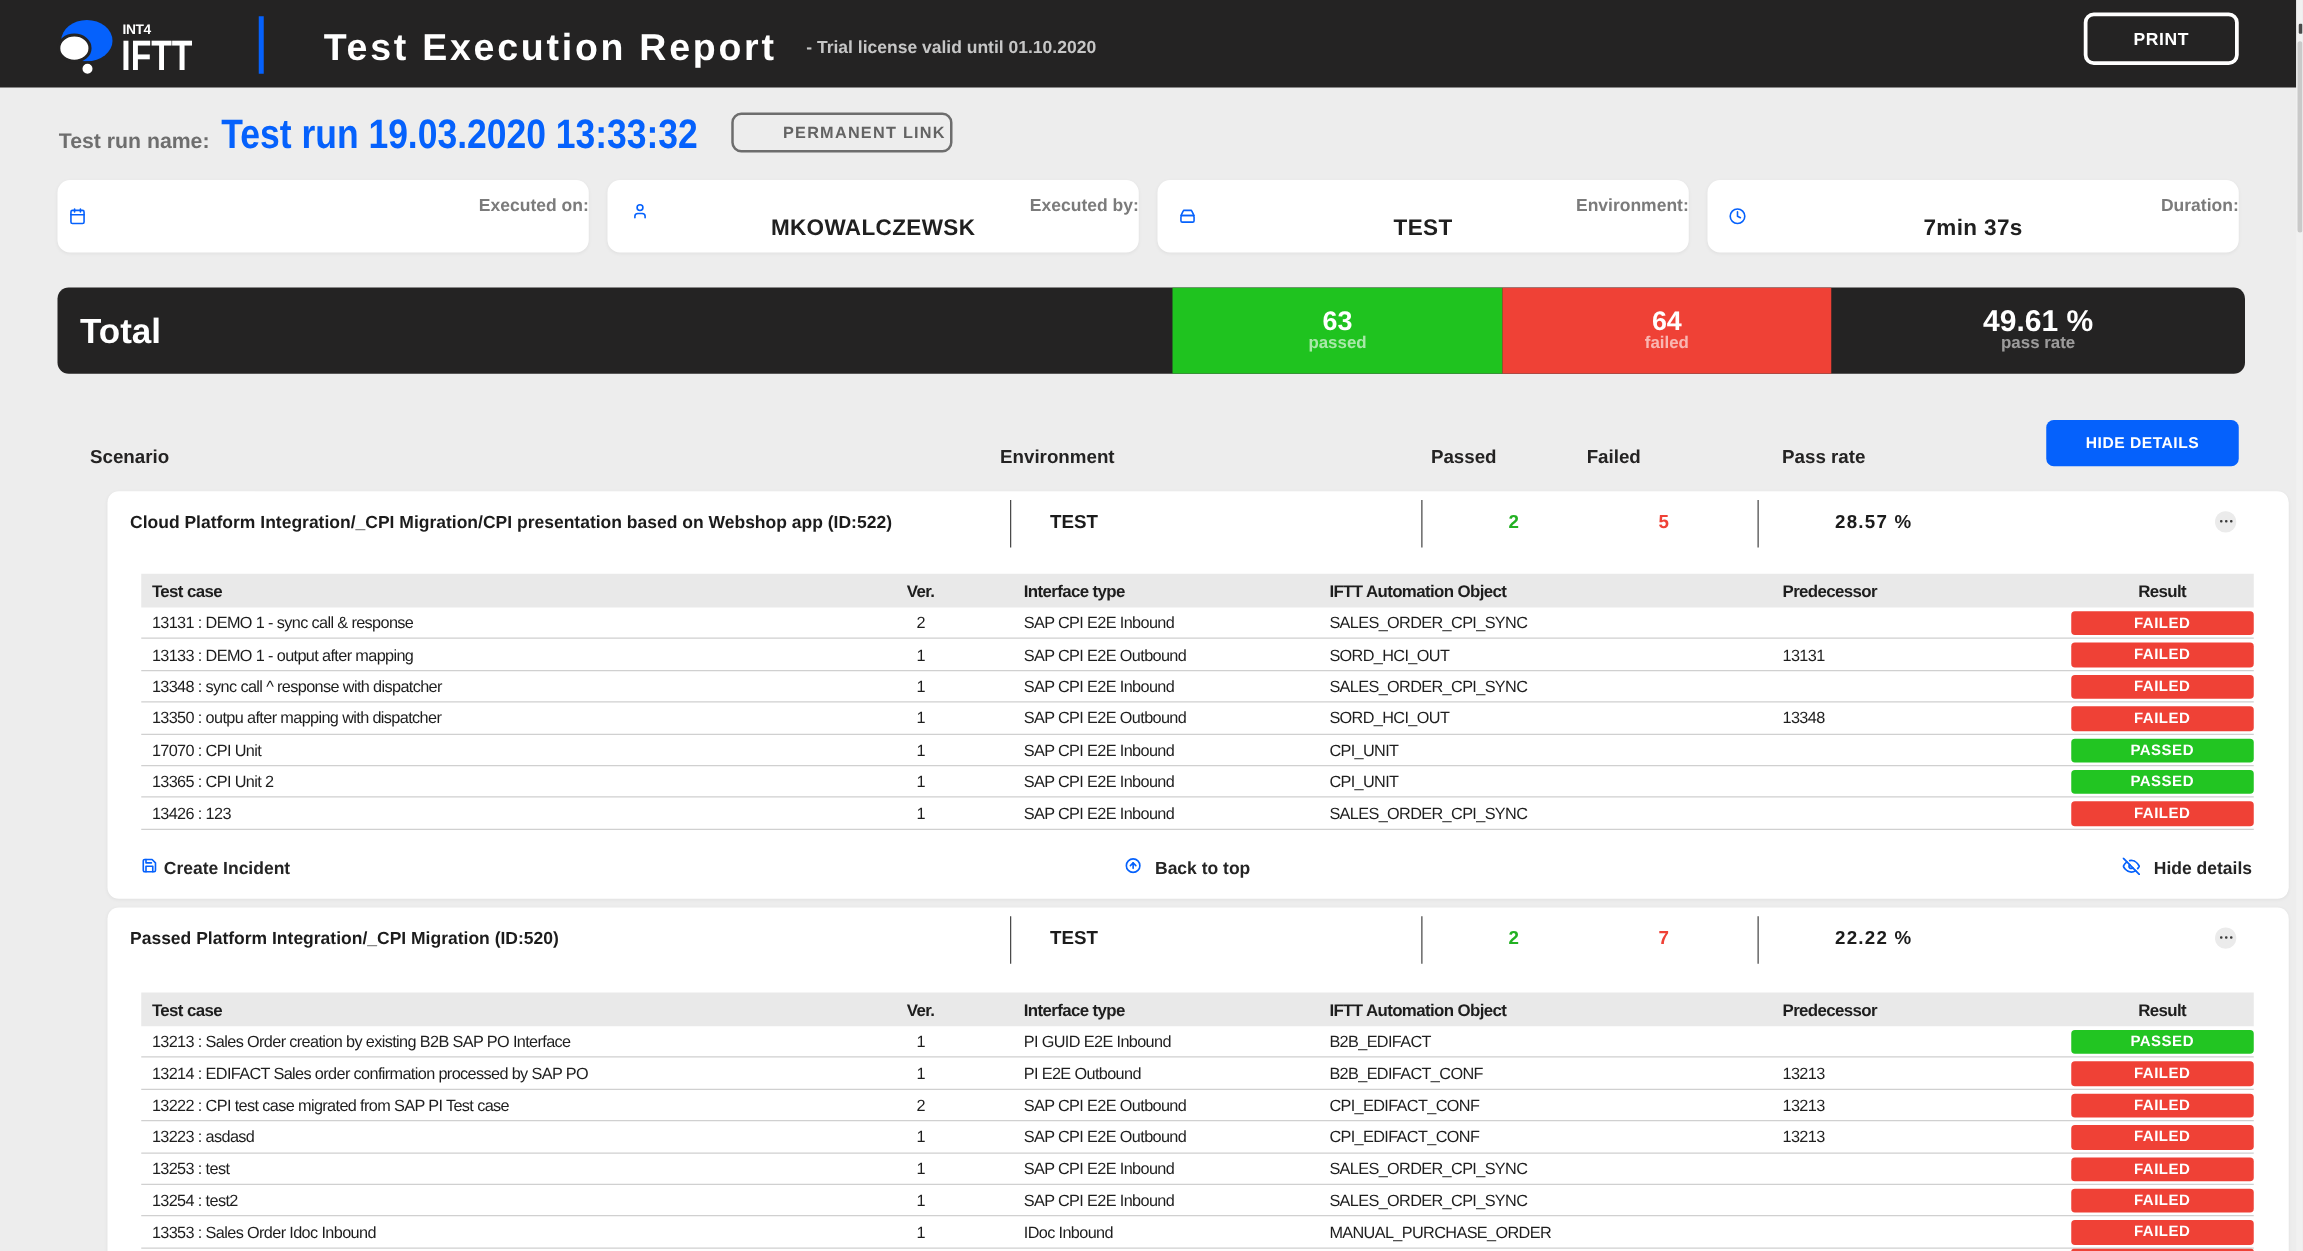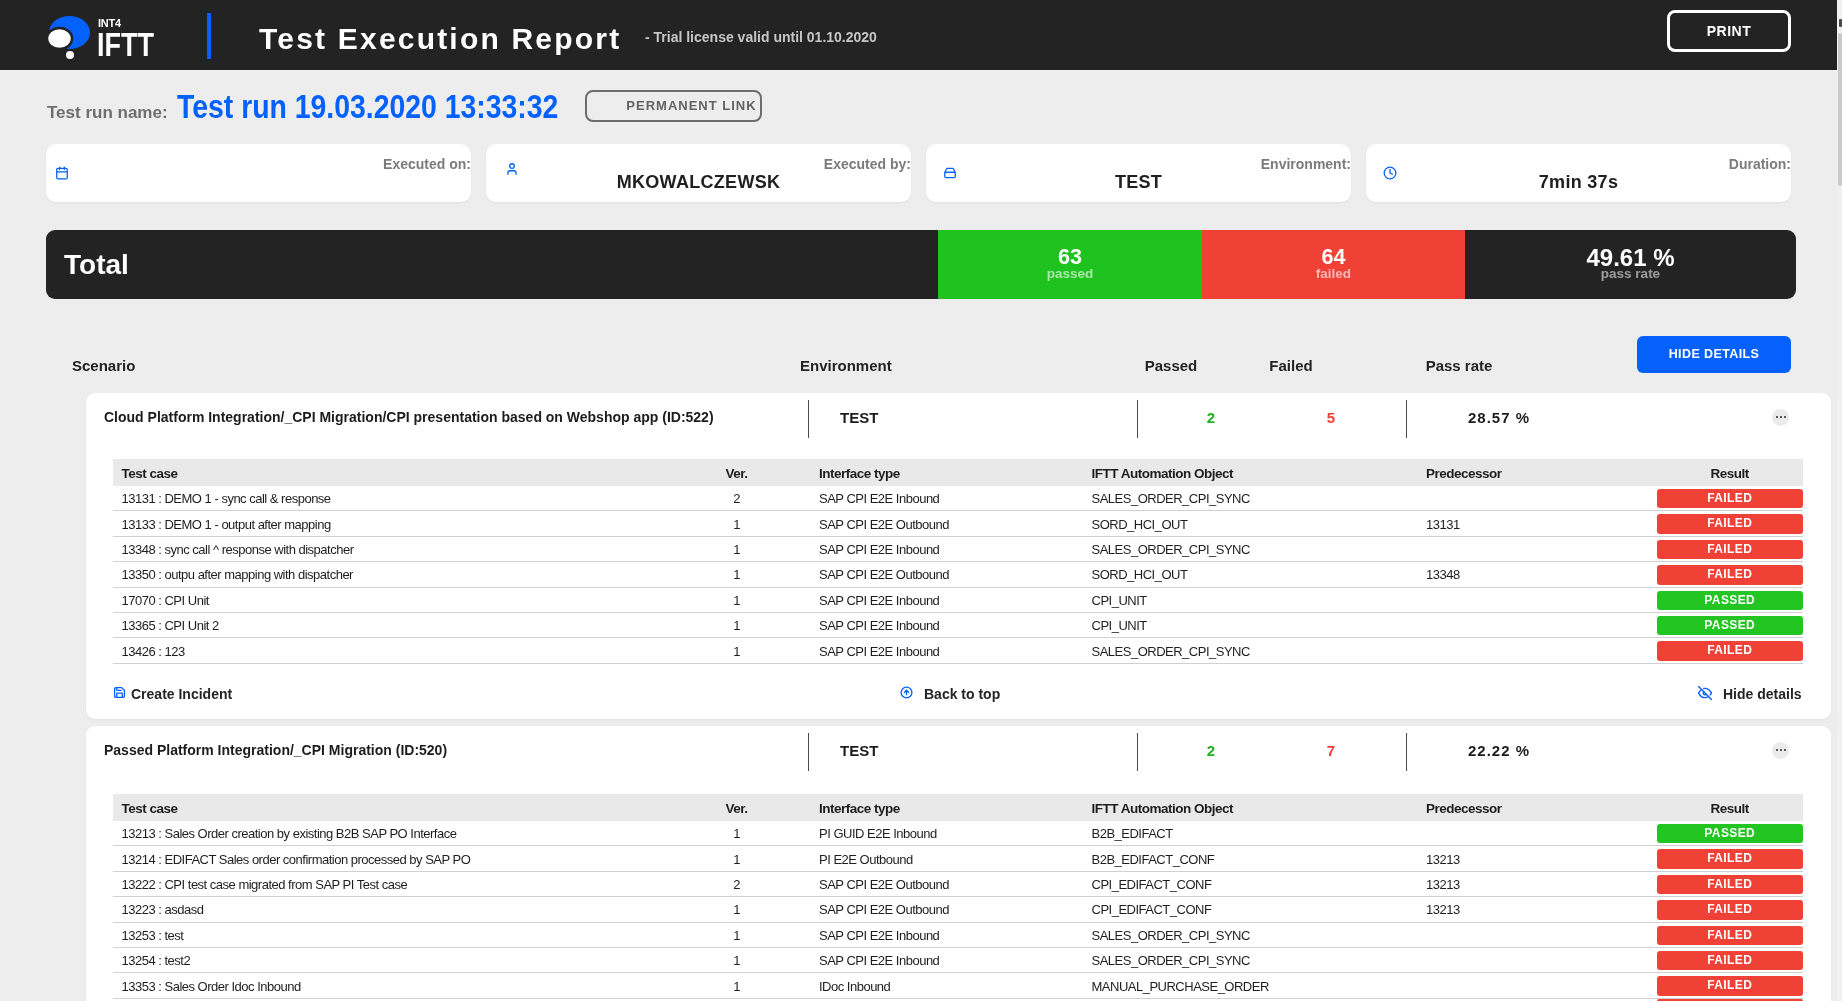--- a/index.html
+++ b/index.html
@@ -58,21 +58,21 @@
 .scrow .dots i:nth-child(1){ left:4.2px; } .scrow .dots i:nth-child(2){ left:8.2px; } .scrow .dots i:nth-child(3){ left:12.2px; }
 
 
 .tbl { position:absolute; left:26.5px; width:1690.5px; font-size:13px; letter-spacing:-0.5px; color:#1e1e1e; }
 .trow { position:relative; height:25.4px; border-bottom:1px solid #d0d0d0; }
 .thead { position:relative; height:27px; background:#e9e9e9; font-weight:700; font-size:13.5px; }
 .trow span, .thead span { position:absolute; top:50%; transform:translateY(-50%); white-space:nowrap; }
 .c1 { left:9px; }
 .c2 { left:594px; width:60px; text-align:center; }
 .c3 { left:706.5px; }
-.c4 { left:979px; }
+.c4 { left:951px; }
 .c5 { left:1313.5px; }
 .c6h { left:1544px; width:146.5px; text-align:center; }
 .badge { position:absolute; left:1544px; top:3px; width:146.5px; height:19.4px; border-radius:3px; color:#fff; font-size:12px; font-weight:700; letter-spacing:0.4px; text-align:center; line-height:19.4px; }
 .badge.f { background:#ef4136; }
 .badge.p { background:#22c522; }
 
 
 .pfoot { position:absolute; left:0; width:100%; height:30px; color:#242424; font-size:14px; font-weight:700; }
 .pfoot .txt { position:absolute; top:6px; }
 

